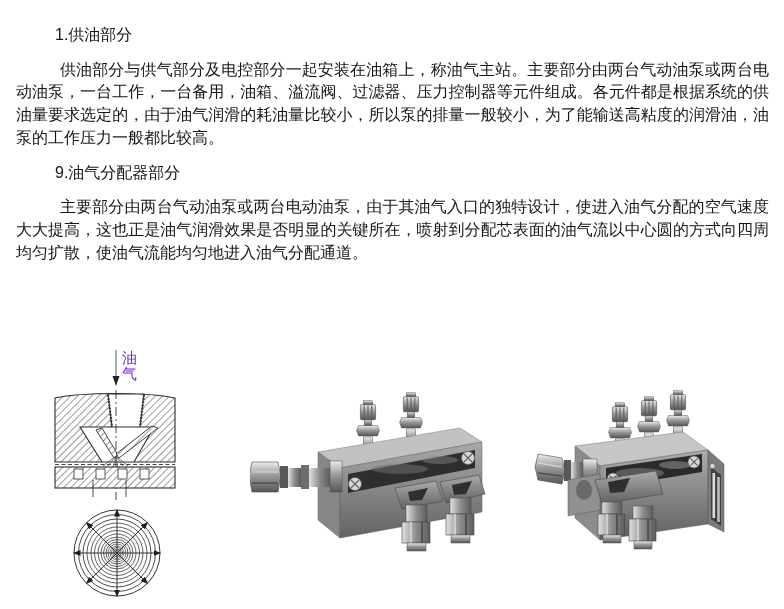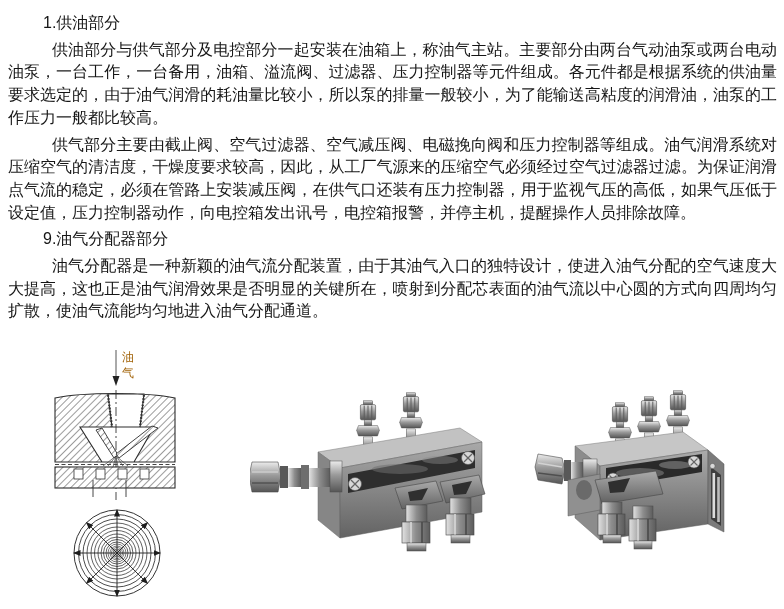--- a/index.html
+++ b/index.html
@@ -5,43 +5,42 @@
   html,body{margin:0;padding:0;}
   body{
     width:784px;height:609px;background:#ffffff;position:relative;overflow:hidden;
     font-family:"Liberation Sans", sans-serif;
   }
   .text-block{
     position:absolute;left:4px;top:12px;width:777px;
     font-size:16px;line-height:22.7px;color:#161616;
     text-align:justify;
   }
-  .sec-heading{margin:0;text-indent:39px;font-weight:normal;font-size:16px;}
-  .sec-body{margin:4px;text-indent:44px;}
+  .sec-heading{margin:12px;text-indent:39px;font-weight:normal;font-size:16px;}
+  .sec-body{margin:12px;text-indent:44px;}
   .figure-row{position:absolute;left:0;top:348px;width:784px;height:261px;}
   .diagram-wrap{position:absolute;left:38px;top:2px;width:160px;height:256px;}
   .inlet-label{
     position:absolute;left:84px;top:0px;width:17px;
-    font-size:12px;line-height:15.5px;word-break:break-all;color:#a16207;
+    font-size:15px;line-height:15.5px;word-break:break-all;color:#6d28d9;
   }
   .photo-mid{position:absolute;left:250px;top:40px;width:245px;height:180px;}
   .photo-right{position:absolute;left:520px;top:42px;width:215px;height:180px;}
   svg{display:block;}
 </style>
 </head>
 <body>
 
 <div class="page">
 
   <div class="text-block">
     <h3 class="sec-heading">1.供油部分</h3>
     <p class="sec-body">供油部分与供气部分及电控部分一起安装在油箱上，称油气主站。主要部分由两台气动油泵或两台电动油泵，一台工作，一台备用，油箱、溢流阀、过滤器、压力控制器等元件组成。各元件都是根据系统的供油量要求选定的，由于油气润滑的耗油量比较小，所以泵的排量一般较小，为了能输送高粘度的润滑油，油泵的工作压力一般都比较高。</p>
-    <p class="sec-body">供气部分主要由截止阀、空气过滤器、空气减压阀、电磁挽向阀和压力控制器等组成。油气润滑系统对压缩空气的清洁度，干燥度要求较高，因此，从工厂气源来的压缩空气必须经过空气过滤器过滤。为保证润滑点气流的稳定，必须在管路上安装减压阀，在供气口还装有压力控制器，用于监视气压的高低，如果气压低于设定值，压力控制器动作，向电控箱发出讯号，电控箱报警，并停主机，提醒操作人员排除故障。</p>
     <h3 class="sec-heading">9.油气分配器部分</h3>
-    <p class="sec-body">油气分配器是一种新颖的油气流分配装置，由于其油气入口的独特设计，使进入油气分配的空气速度大大提高，这也正是油气润滑效果是否明显的关键所在，喷射到分配芯表面的油气流以中心圆的方式向四周均匀扩散，使油气流能均匀地进入油气分配通道。</p>
+    <p class="sec-body">主要部分由两台气动油泵或两台电动油泵，由于其油气入口的独特设计，使进入油气分配的空气速度大大提高，这也正是油气润滑效果是否明显的关键所在，喷射到分配芯表面的油气流以中心圆的方式向四周均匀扩散，使油气流能均匀地进入油气分配通道。</p>
   </div>
 
   <div class="figure-row">
 
     <div class="diagram-wrap">
       <div class="inlet-label">油气</div>
       <svg width="160" height="256" viewBox="0 0 160 256">
         <defs>
           <pattern id="hatch" width="5" height="5" patternUnits="userSpaceOnUse" patternTransform="rotate(45)">
             <rect width="5" height="5" fill="#ffffff"></rect>

